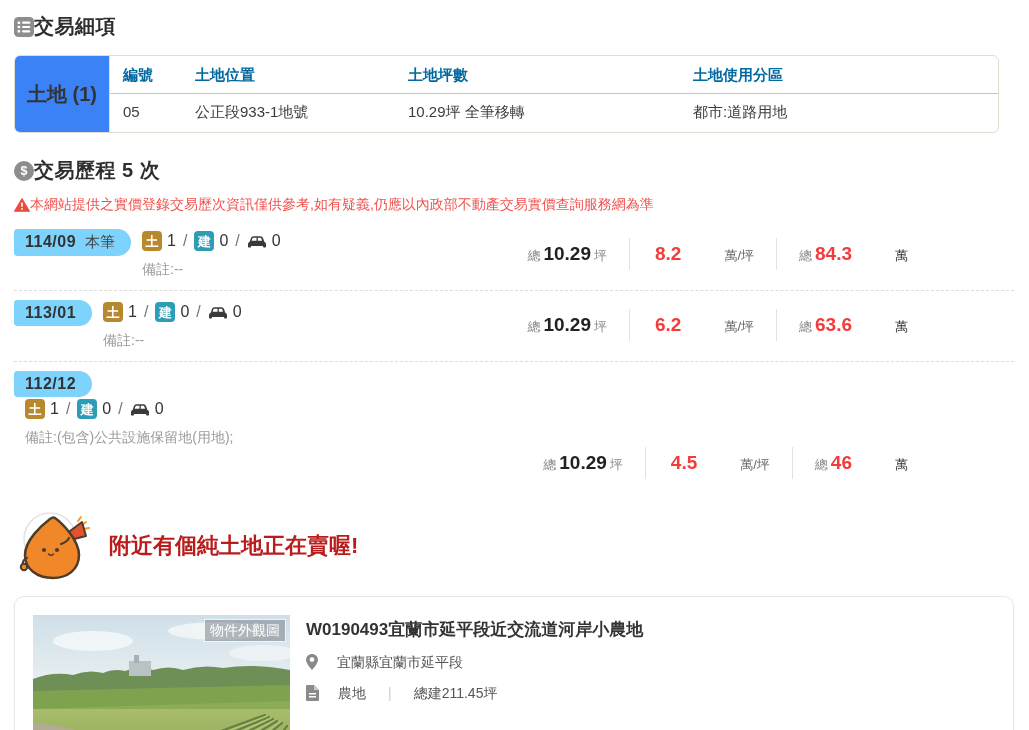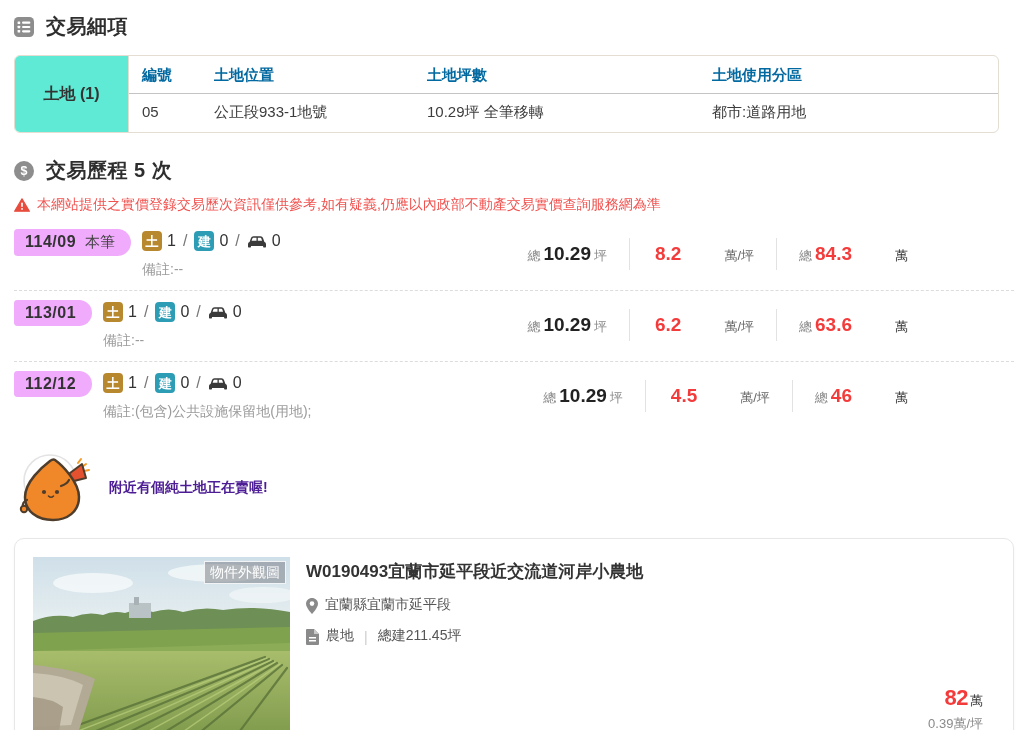--- a/index.html
+++ b/index.html
@@ -1,38 +1,38 @@
 <!DOCTYPE html>
 <html><head>
 <meta charset="utf-8">
 <style>
   * { box-sizing: border-box; }
   body { margin:0; width:1029px; height:730px; overflow:hidden; background:#fff;
          font-family:"Liberation Sans","DejaVu Sans",sans-serif; color:#333; }
   .page { padding:13px 15px 0 14px; }
 
-  .sec-h { display:flex; align-items:center; gap:12px; font-size:20px; font-weight:700; color:#2e2e2e; }
+  .sec-h { display:flex; align-items:center; gap:0; font-size:20px; font-weight:700; color:#2e2e2e; }
   .sec-h .t { letter-spacing:.5px; }
 
   
   .dtable { margin-top:15px; width:985px; border:1px solid #e3ddd2; border-radius:6px;
             display:flex; overflow:hidden; background:#fff; }
-  .dlabel { width:114px; background:#5eead4; display:flex; align-items:center; justify-content:center;
-            font-size:16px; font-weight:700; color:#333; border-right:1px solid #e3ddd2; }
+  .dlabel { width:95px; background:#3b82f6; display:flex; align-items:center; justify-content:center;
+            font-size:20px; font-weight:700; color:#333; border-right:1px solid #e3ddd2; }
   .dgrid { flex:1; display:grid; grid-template-columns:72px 213px 285px 1fr; }
   .dh { font-weight:700; font-size:15px; padding:10px 0 8px 13px; border-bottom:1px solid #c4c4c4; color:#0369a1; }
   .dc { font-size:15px; padding:9px 0 10px 13px; color:#3c3c3c; }
 
   
   .hist { margin-top:24px; }
-  .warn { margin-top:12px; display:flex; align-items:center; gap:7px; color:#f0524f; font-size:14px; }
+  .warn { margin-top:12px; display:flex; align-items:center; color:#f0524f; font-size:14px; }
   .rows { margin-top:6px; }
   .hrow { display:flex; align-items:flex-start; padding:9px 0 11px; border-bottom:1px dashed #dcdcdc; }
-  .hrow:last-child { border-bottom:none; }
-  .pill { background:#f0abfc; border-radius:4px 15px 15px 4px; padding:4px 16px 4px 11px;
+  .hrow:last-child { border-bottom:none;flex-direction:column; }
+  .pill { background:#7dd3fc; border-radius:4px 15px 15px 4px; padding:4px 16px 4px 11px;
           display:flex; align-items:baseline; gap:9px; flex:none; }
   .pill .date { font-size:16px; font-weight:700; color:#333; letter-spacing:.5px; }
   .pill .tag { font-size:15px; color:#444; }
   .pill .tag:empty { display:none; }
   .linfo { margin-left:11px; }
   .iline { display:flex; align-items:center; gap:5px; font-size:16px; color:#333; height:24px; }
   .badge { display:inline-flex; width:20px; height:20px; border-radius:4px; color:#fff; font-size:13px;
            font-weight:700; align-items:center; justify-content:center; line-height:1; }
   .badge.land { background:#b8882f; }
   .badge.bld  { background:#2d9cb5; }
@@ -43,31 +43,31 @@
   .vg:first-child { padding-left:0; }
   .vg + .vg { border-left:1px solid #e2e2e2; }
   .vlab { font-size:13px; color:#8a8a8a; }
   .vnum { font-size:19px; font-weight:700; color:#222; margin:0 3px; }
   .vnum.red { color:#f43b3b; }
   .vunit { font-size:13px; color:#666;margin-left:40px; }
   .vunit.dark { color:#333; }
 
   
   .promo { margin-top:22px; display:flex; align-items:center; gap:13px; }
-  .promo h2 { font-size:14px; margin:0; color:#4c1d95; }
+  .promo h2 { font-size:22px; margin:0; color:#b91c1c; }
 
   
   .card { margin-top:16px; width:1000px; height:222px; border:1px solid #e7e7e7; border-radius:10px;
           position:relative; padding:18px; display:flex; gap:16px; box-shadow:0 1px 3px rgba(0,0,0,.04); }
   .photo { width:257px; height:186px; position:relative; flex:none; overflow:hidden; background:#cfe0e8; }
   .plabel { position:absolute; top:4px; right:4px; background:rgba(125,130,136,.55);
             border:1px solid rgba(255,255,255,.85); color:#fff; font-size:14px; padding:0 5px; line-height:21px; }
   .cbody { padding-top:3px; }
   .ctitle { font-size:17px; font-weight:700; color:#333; }
-  .crow { margin-top:13px; display:flex; align-items:flex-end; gap:7px; font-size:14px; color:#555; }
+  .crow { margin-top:13px; display:flex; align-items:flex-start; gap:19px; font-size:14px; color:#555; }
   .cdiv { color:#ccc; margin:0 3px; }
   .cprice { position:absolute; right:30px; bottom:26px; text-align:right; }
   .pnum { font-size:22px; font-weight:700; color:#f43b3b; letter-spacing:-.5px; }
   .punit { font-size:13px; color:#333; margin-left:2px; }
   .pper { margin-top:4px; font-size:13px; color:#8a8a8a; }
 </style>
 </head>
 <body>
 
 <div class="page">

